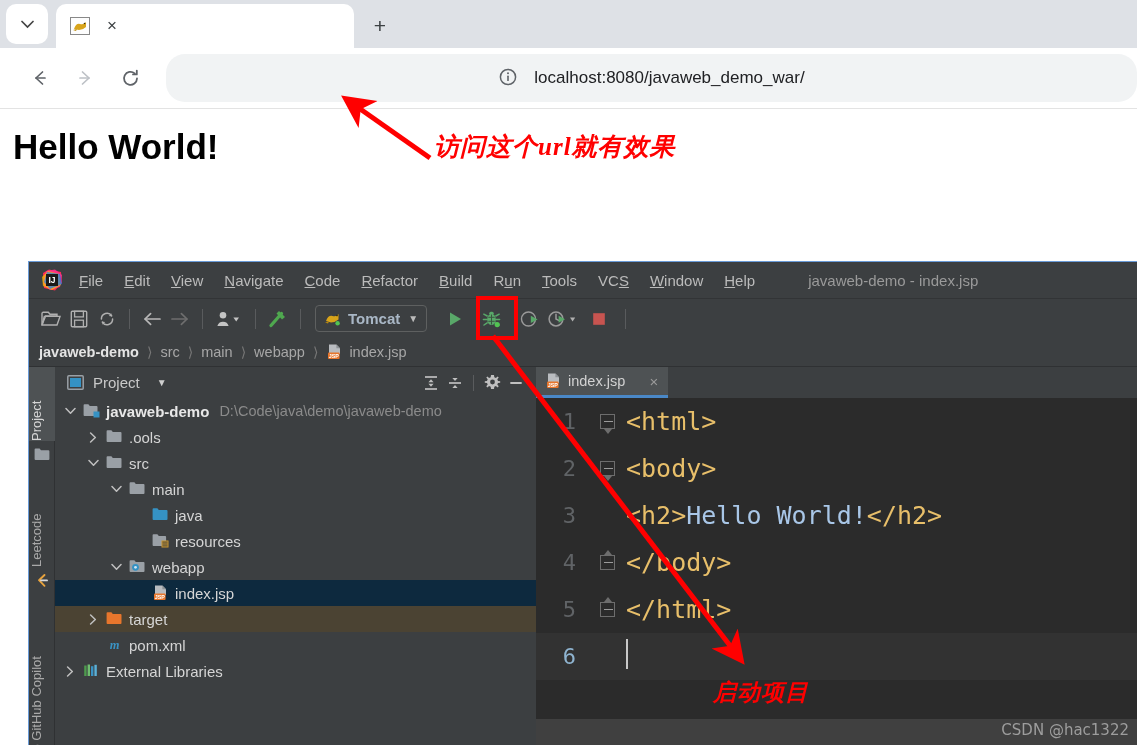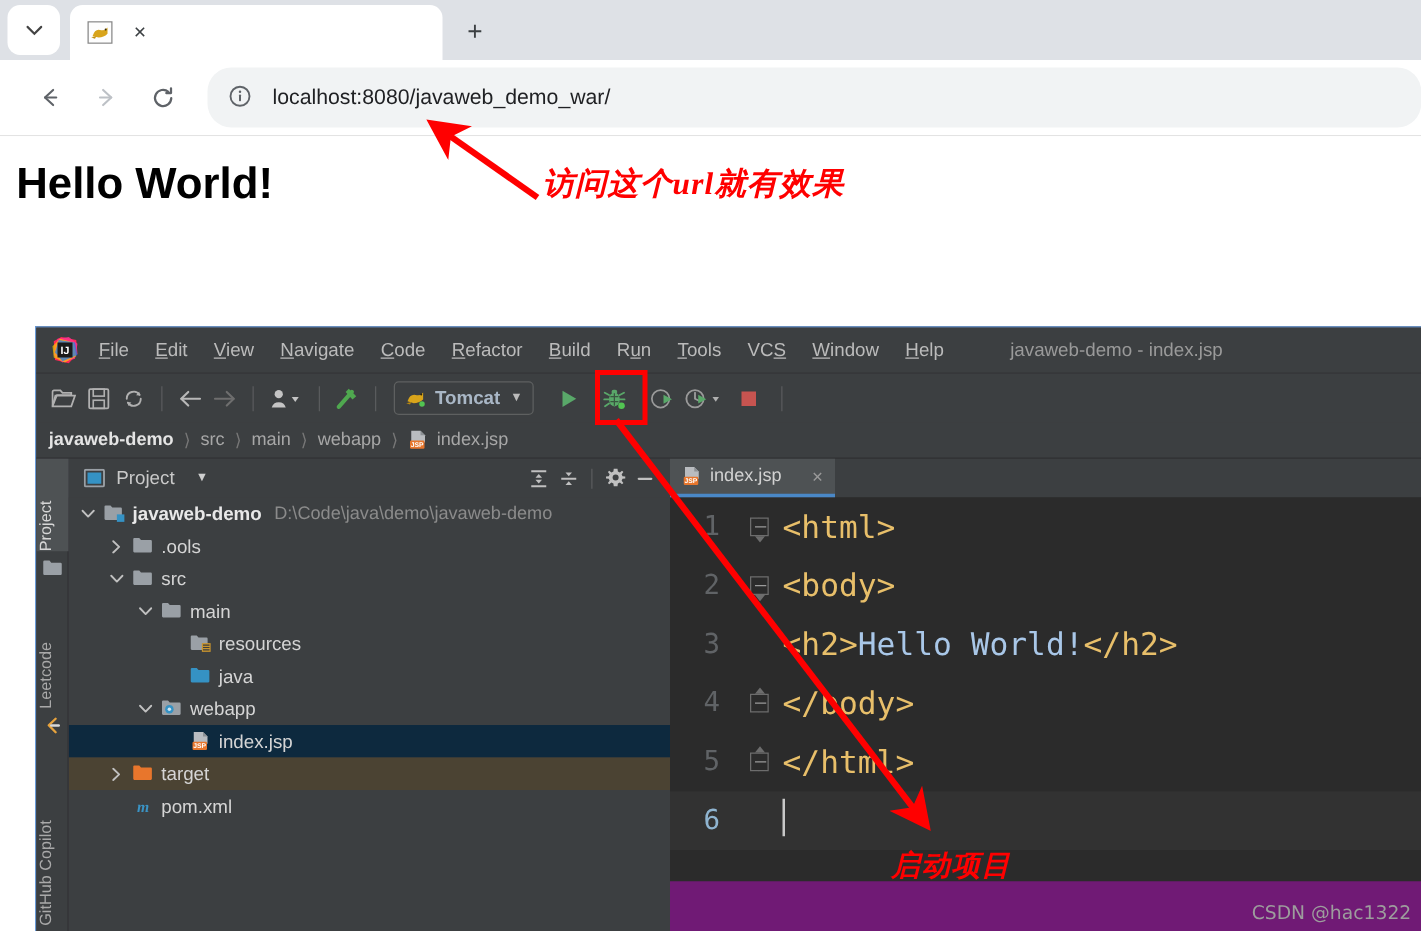--- a/index.html
+++ b/index.html
@@ -56,21 +56,21 @@
   .nav-btn {
     width: 36px; height: 36px; margin-left: 9px;
     display: flex; align-items: center; justify-content: center;
     color: #5f6368;
   }
   .nav-btn.back  { margin-left: 22px; }
   .nav-btn.fwd   { color: #bdc1c6; }
   .omnibox {
     flex: 1 1 auto; height: 48px; margin-left: 18px; margin-right: 0;
     background: #f1f3f4; border-radius: 19px;
-    display: flex; align-items: center; padding: 0 16px;
+    display: flex; align-items: center; padding: 0 16px; justify-content: center;
   }
   .omnibox-icon {
     width: 22px; height: 22px; flex: 0 0 auto; margin-right: 14px;
     color: #5f6368;
   }
   .omnibox-url { font-size: 17px; color: #202124; white-space: nowrap; }
 
   
   .page-body {
     position: absolute; left: 0; top: 109px; width: 1137px; height: 636px;
@@ -241,22 +241,22 @@
     content: ""; position: absolute; left: 6px; top: 14px;
     border-left: 4px solid transparent; border-right: 4px solid transparent;
     border-top: 5px solid #6d6d6d; transform: translateX(-3px);
   }
   .fold-box.close::before {
     content: ""; position: absolute; left: 3px; top: -6px;
     border-left: 4px solid transparent; border-right: 4px solid transparent;
     border-bottom: 5px solid #6d6d6d;
   }
   .editor-bottom {
-    position: absolute; left: 0; right: 0; bottom: 0; height: 40px;
-    background: #701a75;
+    position: absolute; left: 0; right: 0; bottom: 0; height: 26px;
+    background: #404040;
   }
   .watermark {
     position: absolute; right: 8px; bottom: 6px;
     font-size: 15px; color: #9d9d9d;
     font-family: "DejaVu Sans", sans-serif;
   }
 </style>
 </head>
 <body>
 
@@ -587,33 +587,33 @@
             </span>
             <span class="ticon"><svg width="17" height="15" viewBox="0 0 17 15">
                 <path d="M0.6 2.2 A0.9 0.9 0 0 1 1.5 1.3 H5.4 L6.8 3 H14.6 A0.9 0.9 0 0 1 15.5 3.9 V12 A0.9 0.9 0 0 1 14.6 12.9 H1.5 A0.9 0.9 0 0 1 0.6 12 Z" fill="#9aa0a6"></path>
               </svg></span>
             <span class="tree-label">main</span>
           </div>
           <div class="tree-row">
             <span style="display: inline-block; flex: 0 0 auto; width: 77px;"></span>
             <span class="tw" style="margin-right: 6px;"></span>
             <span class="ticon"><svg width="17" height="15" viewBox="0 0 17 15">
+                <path d="M0.6 2.2 A0.9 0.9 0 0 1 1.5 1.3 H5.4 L6.8 3 H14.6 A0.9 0.9 0 0 1 15.5 3.9 V12 A0.9 0.9 0 0 1 14.6 12.9 H1.5 A0.9 0.9 0 0 1 0.6 12 Z" fill="#3592c4"></path>
+              </svg></span>
+            <span class="tree-label">java</span>
+          </div>
+          <div class="tree-row">
+            <span style="display: inline-block; flex: 0 0 auto; width: 77px;"></span>
+            <span class="tw" style="margin-right: 6px;"></span>
+            <span class="ticon"><svg width="17" height="15" viewBox="0 0 17 15">
                 <path d="M0.6 2.2 A0.9 0.9 0 0 1 1.5 1.3 H5.4 L6.8 3 H13.2 A0.9 0.9 0 0 1 14.1 3.9 V12 A0.9 0.9 0 0 1 13.2 12.9 H1.5 A0.9 0.9 0 0 1 0.6 12 Z" fill="#9aa0a6"></path>
                 <rect x="9.5" y="7.5" width="7" height="7" fill="#c9952e"></rect>
                 <path d="M10.4 9.1 H15.6 M10.4 11 H15.6 M10.4 12.9 H15.6" stroke="#3c3f41" stroke-width="0.9"></path>
               </svg></span>
             <span class="tree-label">resources</span>
-          </div>
-          <div class="tree-row">
-            <span style="display: inline-block; flex: 0 0 auto; width: 77px;"></span>
-            <span class="tw" style="margin-right: 6px;"></span>
-            <span class="ticon"><svg width="17" height="15" viewBox="0 0 17 15">
-                <path d="M0.6 2.2 A0.9 0.9 0 0 1 1.5 1.3 H5.4 L6.8 3 H14.6 A0.9 0.9 0 0 1 15.5 3.9 V12 A0.9 0.9 0 0 1 14.6 12.9 H1.5 A0.9 0.9 0 0 1 0.6 12 Z" fill="#3592c4"></path>
-              </svg></span>
-            <span class="tree-label">java</span>
           </div>
           <div class="tree-row">
             <span style="display: inline-block; flex: 0 0 auto; width: 54px;"></span>
             <span class="tw" style="margin-right: 6px;">
               <svg width="11" height="8" viewBox="0 0 11 8">
                 <path d="M1 1.6 L5.5 6.3 L10 1.6" stroke="#c0c0c0" stroke-width="1.5" fill="none" stroke-linecap="round" stroke-linejoin="round"></path>
               </svg>
             </span>
             <span class="ticon"><svg width="17" height="15" viewBox="0 0 17 15">
                 <path d="M0.6 2.2 A0.9 0.9 0 0 1 1.5 1.3 H5.4 L6.8 3 H14.6 A0.9 0.9 0 0 1 15.5 3.9 V12 A0.9 0.9 0 0 1 14.6 12.9 H1.5 A0.9 0.9 0 0 1 0.6 12 Z" fill="#9aa0a6"></path>
@@ -645,20 +645,35 @@
               </svg></span>
             <span class="tree-label">target</span>
           </div>
           <div class="tree-row">
             <span style="display: inline-block; flex: 0 0 auto; width: 31px;"></span>
             <span class="tw" style="margin-right: 6px;"></span>
             <span class="ticon"><svg width="17" height="15" viewBox="0 0 17 15">
                 <text x="8.5" y="12.4" font-size="12.5" font-family="Liberation Serif, serif" font-style="italic" font-weight="bold" fill="#3a93c4" text-anchor="middle">m</text>
               </svg></span>
             <span class="tree-label">pom.xml</span>
+          </div>
+          <div class="tree-row">
+            <span style="display: inline-block; flex: 0 0 auto; width: 8px;"></span>
+            <span class="tw" style="margin-right: 6px;">
+              <svg width="8" height="11" viewBox="0 0 8 11">
+                <path d="M1.6 1 L6.3 5.5 L1.6 10" stroke="#c0c0c0" stroke-width="1.5" fill="none" stroke-linecap="round" stroke-linejoin="round"></path>
+              </svg>
+            </span>
+            <span class="ticon"><svg width="17" height="15" viewBox="0 0 17 15">
+                <rect x="1.2" y="2.5" width="2.4" height="10.5" fill="#4e9a4e"></rect>
+                <rect x="4.6" y="1.5" width="2.4" height="11.5" fill="#6fbf6f"></rect>
+                <rect x="8" y="3.2" width="2.4" height="9.8" fill="#3a93c4"></rect>
+                <rect x="11.4" y="1.8" width="2.4" height="11.2" fill="#5bb0d8"></rect>
+              </svg></span>
+            <span class="tree-label">External Libraries</span>
           </div>
         </div>
     </div>
 
     <div class="editor-area">
       <div class="editor-tabs">
         <div class="editor-tab">
           <span style="width:17px;height:16px;flex:0 0 auto;">
             <svg width="17" height="16" viewBox="0 0 17 16">
                 <path d="M3 0.6 H10.4 L14 4.2 V10 H3 Z" fill="#b9bcc0"></path>

